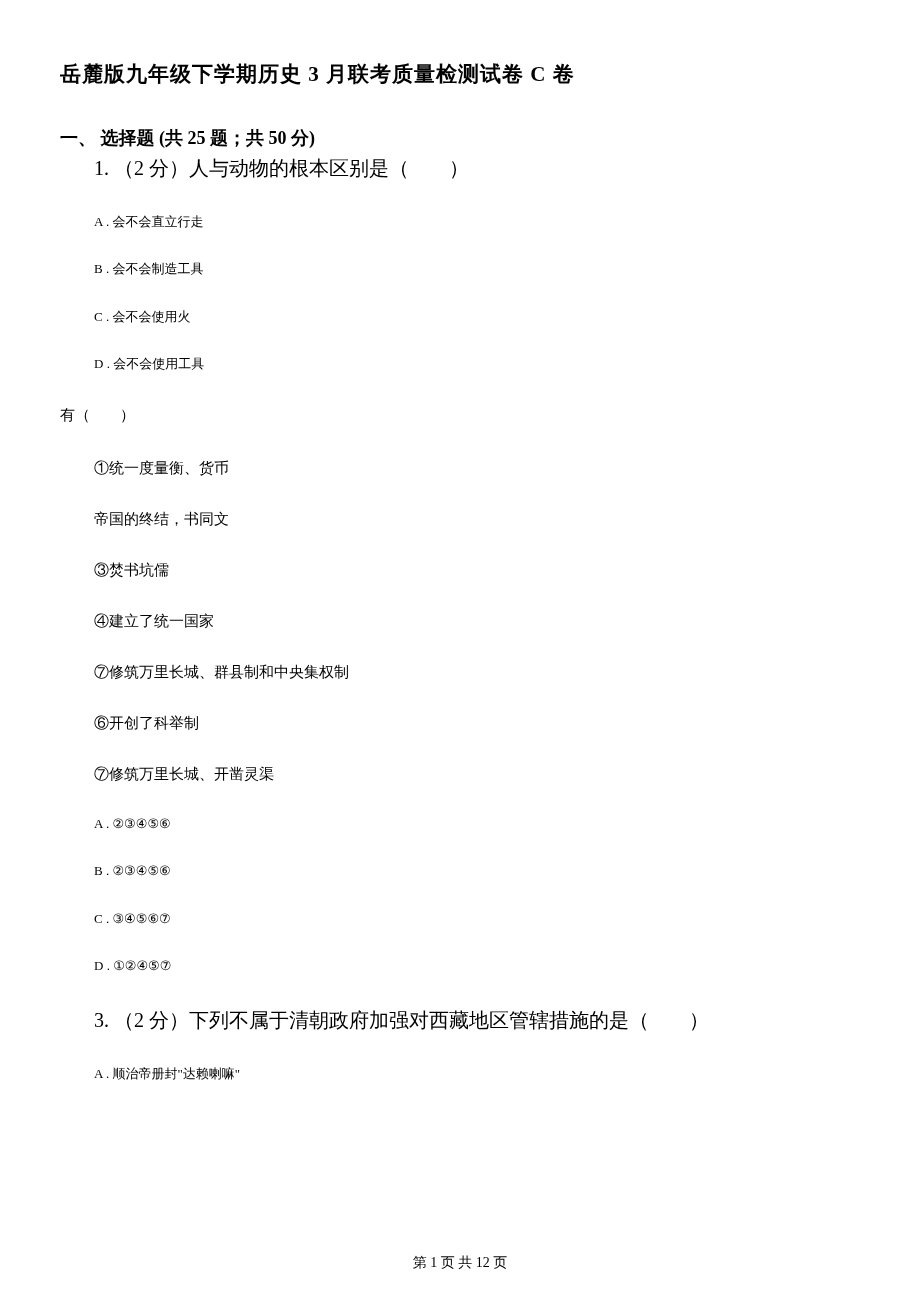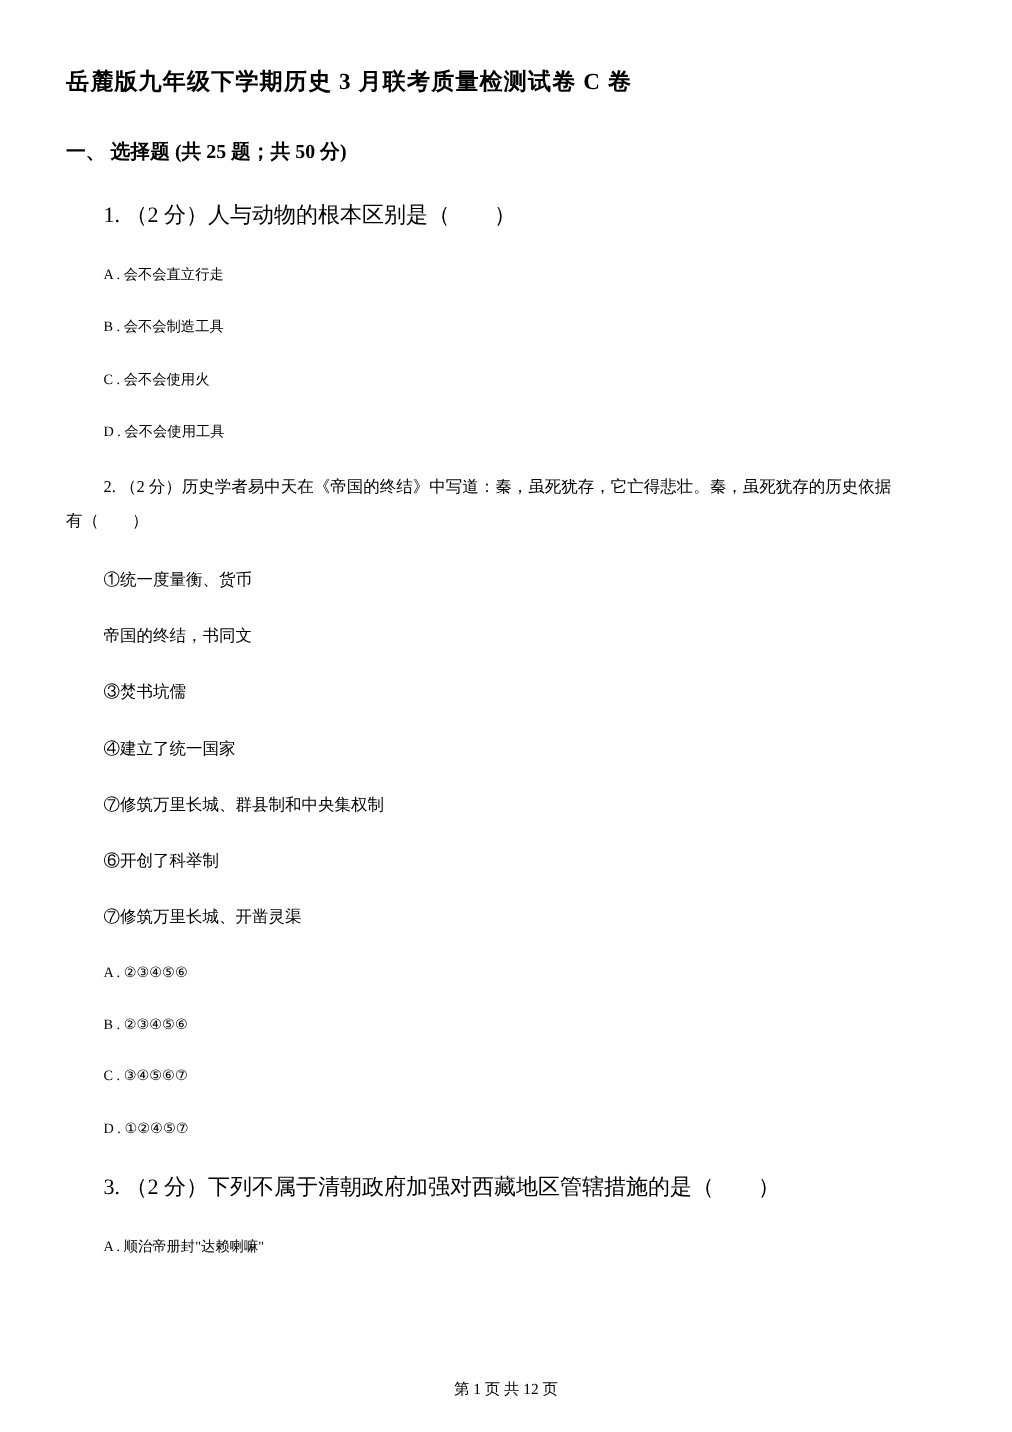--- a/index.html
+++ b/index.html
@@ -18,21 +18,20 @@
     }
     .title {
       font-size: 21px;
       font-weight: bold;
       margin-bottom: 38px;
       letter-spacing: 1px;
     }
     .section-header {
       font-size: 18px;
       font-weight: bold;
-      margin-bottom: 28px;
     }
     .question {
       font-size: 20px;
       line-height: 1.8;
       margin-bottom: 24px;
       padding-left: 34px;
     }
     .option {
       font-size: 13px;
       line-height: 1.8;
@@ -69,21 +68,20 @@
 
 <div class="section-header">一、 选择题 (共 25 题；共 50 分)</div>
 
 <div class="question">1. （2 分）人与动物的根本区别是（　　）</div>
 <div class="option">A . 会不会直立行走</div>
 <div class="option">B . 会不会制造工具</div>
 <div class="option">C . 会不会使用火</div>
 <div class="option">D . 会不会使用工具</div>
 
 <div class="q2-wrap">
-  <div class="q2-first"><span>2. （2 分）历史学者易中天在《帝国的终结》中写道：秦，虽死犹存，它亡得悲壮。秦，虽死犹存的历史依据</span></div>
   <div><span>有（　　）</span></div>
 </div>
 
 <div class="sub-item">①统一度量衡、货币</div>
 <div class="sub-item">帝国的终结，书同文</div>
 <div class="sub-item">③焚书坑儒</div>
 <div class="sub-item">④建立了统一国家</div>
 <div class="sub-item">⑦修筑万里长城、群县制和中央集权制</div>
 <div class="sub-item">⑥开创了科举制</div>
 <div class="sub-item">⑦修筑万里长城、开凿灵渠</div>

